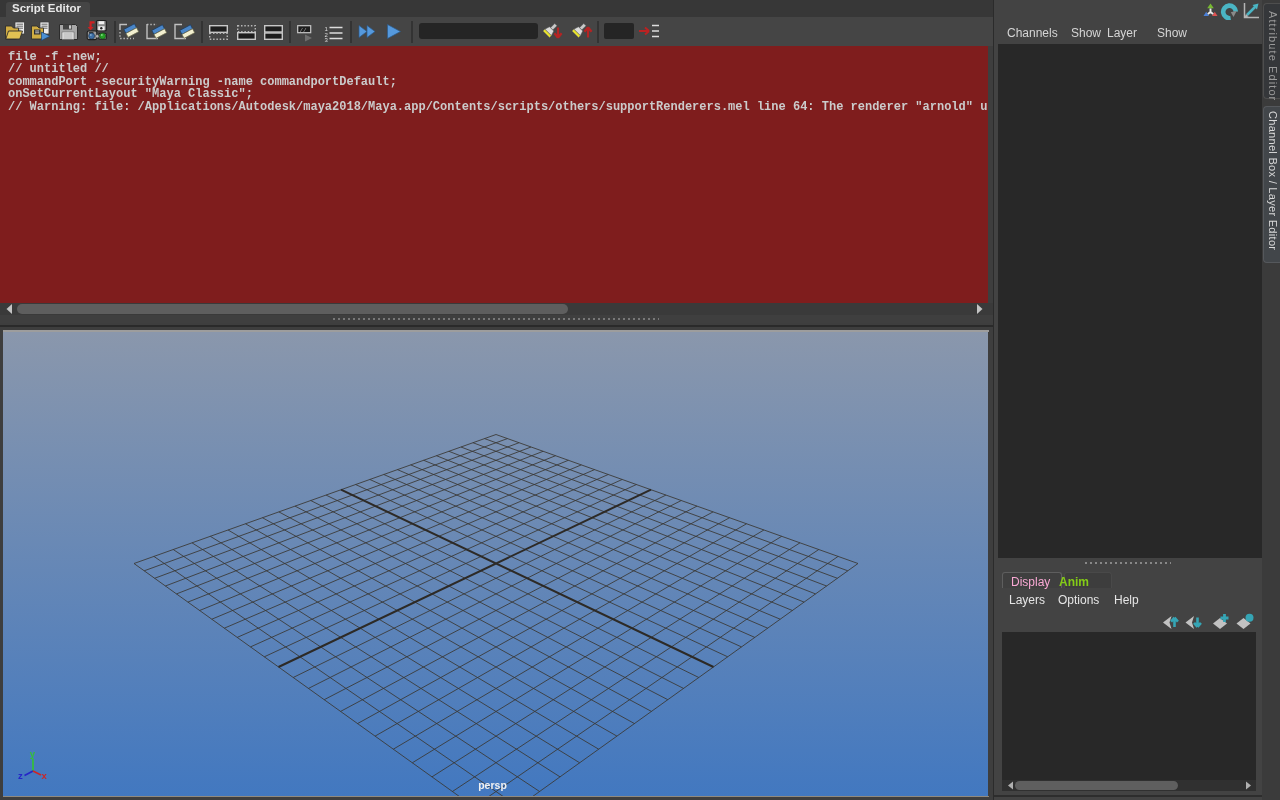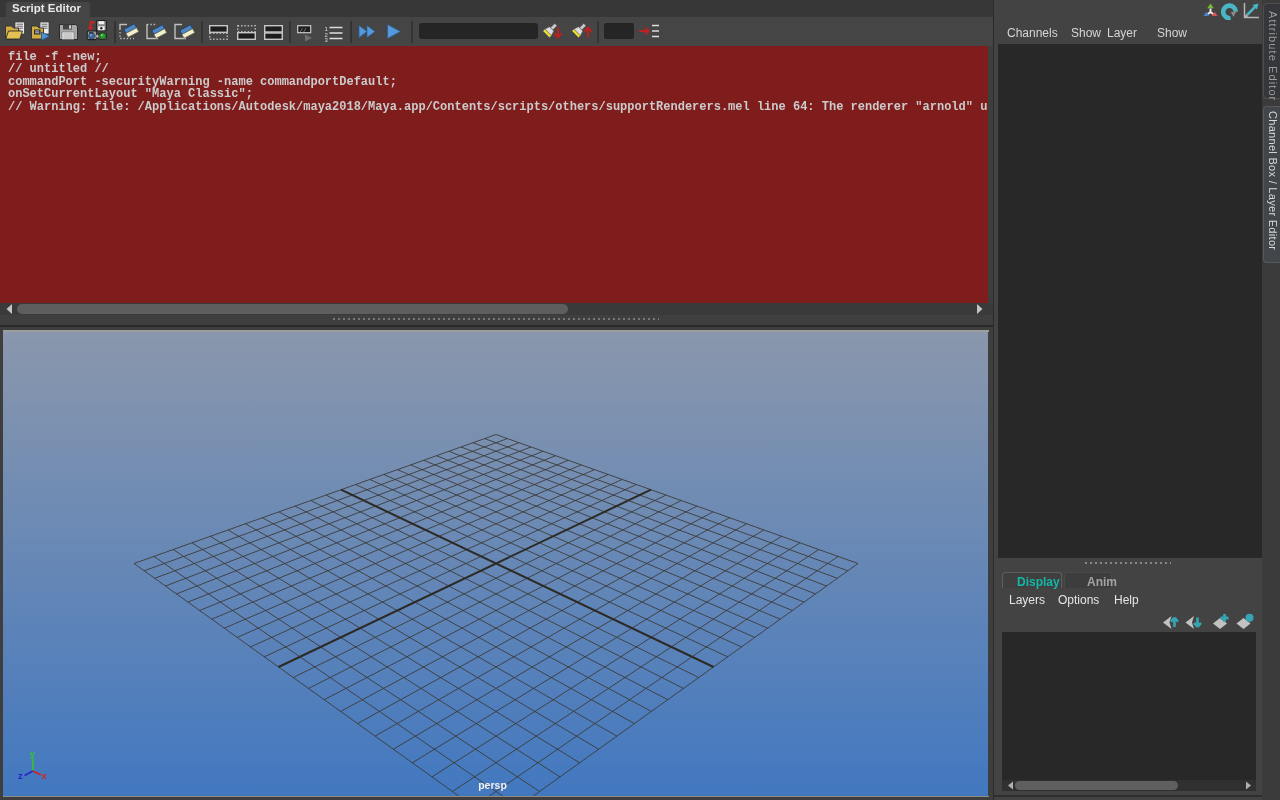--- a/index.html
+++ b/index.html
@@ -230,23 +230,23 @@
       <span class="abs" style="left:77px;">Show</span>
       <span class="abs" style="left:113px;">Layer</span>
       <span class="abs" style="left:163px;">Show</span>
     </div>
 
     <div class="abs" style="left:4px;top:44px;width:264px;height:514px;background:#282828;"></div>
 
     <div class="abs" style="left:91px;top:562px;width:86px;height:2px;background-image:repeating-linear-gradient(to right,#888 0,#888 2px,transparent 2px,transparent 5px);"></div>
 
     <div class="abs" style="left:8px;top:572px;width:60px;height:16px;background:#3f3f3f;border-radius:3px 3px 0 0;border:1px solid #5e5e5e;border-bottom:none;box-sizing:border-box;"></div>
-    <div class="abs" style="left:23px;top:575px;color:#14b8a6;font-size:12px;font-weight:bold;">Display</div>
+    <div class="abs" style="left:17px;top:575px;color:#f9a8d4;font-size:12px;font-weight:normal;">Display</div>
     <div class="abs" style="left:70px;top:572px;width:48px;height:16px;background:#3d3d3d;border-radius:3px 3px 0 0;border:1px solid #494949;border-bottom:none;box-sizing:border-box;"></div>
-    <div class="abs" style="left:93px;top:575px;color:#a3a3a3;font-size:12px;font-weight:bold;">Anim</div>
+    <div class="abs" style="left:65px;top:575px;color:#84cc16;font-size:12px;font-weight:bold;">Anim</div>
 
     <div class="abs" style="left:0;top:593px;width:268px;height:16px;color:#e5e5e5;font-size:12px;">
       <span class="abs" style="left:15px;">Layers</span>
       <span class="abs" style="left:64px;">Options</span>
       <span class="abs" style="left:120px;">Help</span>
     </div>
 
     <svg class="abs" style="left:1163px;top:613px;margin-left:-994px" width="95" height="18" viewBox="0 0 95 18">
       <g fill="#c2c2c2">
         <path d="M0 9.5 L8.5 3 L6.5 9.5 L8.5 16 Z"></path>

